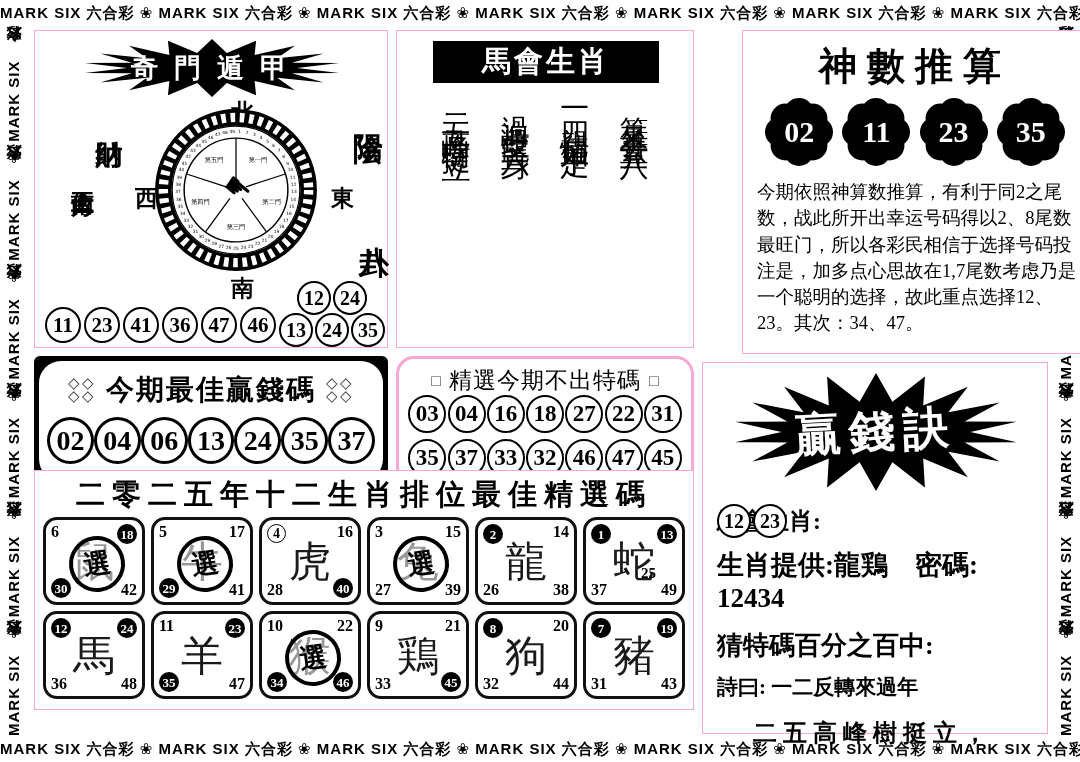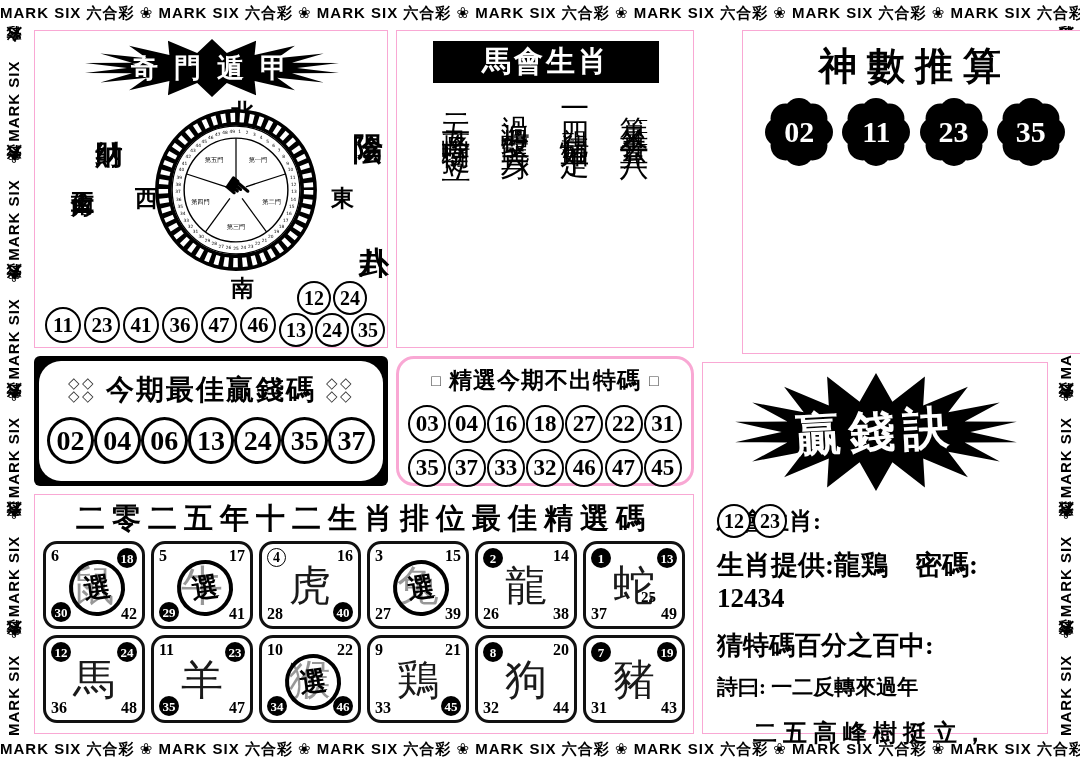--- a/index.html
+++ b/index.html
@@ -54,27 +54,27 @@
   .p4{left:34px;top:356px;width:354px;height:130px;background:#000;border:none;border-radius:6px;}
   .p4-inner{position:absolute;left:5px;top:5px;right:5px;bottom:5px;background:#fff;border-radius:22px;}
   .p4-titlerow{position:absolute;top:10px;width:100%;display:flex;align-items:center;justify-content:center;gap:10px;}
   .p4-title{font-size:28px;font-weight:bold;letter-spacing:2px;}
   .dia-cluster{display:grid;grid-template-columns:14px 14px;font-size:15px;line-height:13px;color:#333;}
   .p4-nums{position:absolute;top:56px;width:100%;display:flex;justify-content:space-evenly;padding:0 8px;box-sizing:border-box;}
   .p4-nums .num-circle{width:47px;height:47px;font-size:28px;border-width:3px;}
   
   .p5{left:396px;top:356px;width:298px;height:130px;border-radius:18px;border-width:3px;}
   .p5-titlerow{position:absolute;top:6px;width:100%;display:flex;align-items:center;justify-content:center;gap:8px;}
-  .p5-title{font-size:23px;font-weight:bold;letter-spacing:1px;}
+  .p5-title{font-size:23px;font-weight:normal;letter-spacing:1px;}
   .sq{font-size:16px;color:#444;}
-  .p5-row{position:absolute;width:100%;display:flex;justify-content:space-evenly;padding:0 8px;box-sizing:border-box;margin-top:10px;}
+  .p5-row{position:absolute;width:100%;display:flex;justify-content:space-evenly;padding:0 8px;box-sizing:border-box;}
   .p5-row1{top:36px;} .p5-row2{top:80px;}
   .p5-row .num-circle{width:38px;height:38px;font-size:23px;}
   
-  .p6{left:34px;top:494px;width:660px;height:240px;}
+  .p6{left:34px;top:470px;width:660px;height:240px;}
   .p6-title{position:absolute;top:4px;width:100%;text-align:center;font-size:29px;font-weight:bold;letter-spacing:7px;}
   .zgrid{position:absolute;left:8px;top:46px;right:8px;display:grid;grid-template-columns:repeat(6,1fr);
       grid-template-rows:88px 88px;gap:6px;}
   .zcell{position:relative;border:3px solid #111;border-radius:14px;background:#fff;}
   .zc{position:absolute;font-size:16px;font-weight:bold;line-height:1;}
   .zc.tl{left:5px;top:4px;} .zc.tr{right:5px;top:4px;}
   .zc.bl{left:5px;bottom:4px;} .zc.br{right:5px;bottom:4px;}
   .zc.badge{background:#000;color:#fff;border-radius:50%;min-width:20px;height:20px;
       display:inline-flex;align-items:center;justify-content:center;padding:0 2px;box-sizing:border-box;font-size:13px;}
   .zc.outline{border:1.5px solid #000;border-radius:50%;min-width:19px;height:19px;
@@ -271,20 +271,21 @@
             <circle cx="21.5649711574556" cy="48.435028842544405" r="15" fill="#000"></circle>
             <circle cx="16" cy="35" r="15" fill="#000"></circle>
             <circle cx="21.564971157455595" cy="21.5649711574556" r="15" fill="#000"></circle>
             <circle cx="35" cy="16" r="15" fill="#000"></circle>
             <circle cx="48.4350288425444" cy="21.564971157455595" r="15" fill="#000"></circle>
             <circle cx="35" cy="35" r="24" fill="#000"></circle>
           </svg>
           <span class="fnum">35</span>
         </div>
       </div>
+    <div class="p3-par">今期依照神算数推算，有利于同2之尾数，战此所开出幸运号码得以2、8尾数最旺门，所以各彩民相信于选择号码投注是，加多点心思故在1,7尾数考虑乃是一个聪明的选择，故此重点选择12、23。其次：34、47。</div>
   </div>
 
   <div class="panel p4">
     <div class="p4-inner">
       <div class="p4-titlerow">
         <span class="dia-cluster">
             <i>◇</i>
             <i>◇</i>
             <i>◇</i>
             <i>◇</i>

